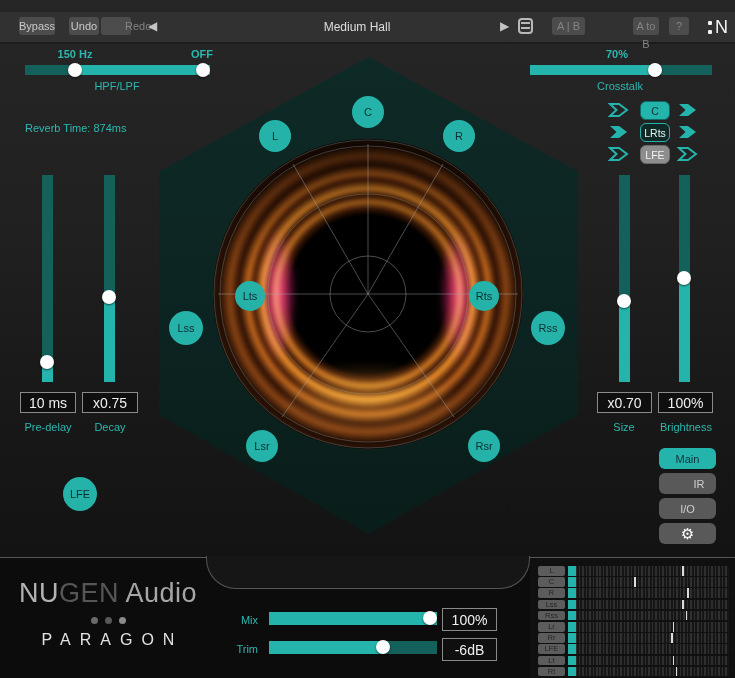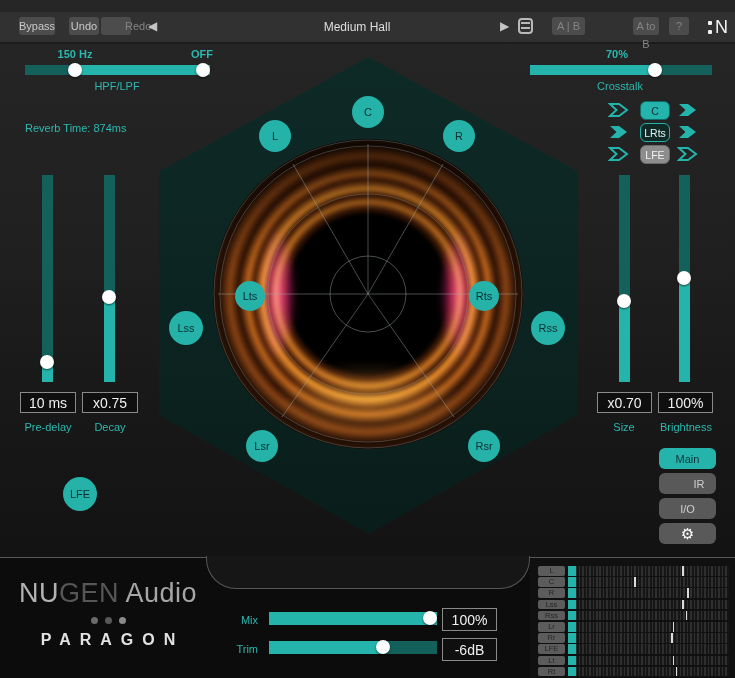--- a/index.html
+++ b/index.html
@@ -67,21 +67,21 @@
   .gear{font-size:15px;color:#fff;line-height:15px;}
   
   .bottombar{position:absolute;left:0;top:557px;width:735px;height:121px;background:#0c0c0c;border-top:1px solid #565656;box-sizing:border-box;}
   .notch{position:absolute;left:206px;top:556px;width:324px;height:33px;background:#161616;
          border:1px solid #565656;border-top:none;border-radius:0 0 30px 30px;box-sizing:border-box;}
   .brand{position:absolute;left:18px;top:578px;width:180px;text-align:center;}
   .brand .line1{font-size:27px;letter-spacing:0.5px;text-align:center;}
   .brand .nu{color:#b2b2b2;}.brand .gen{color:#565656;}.brand .audio{color:#a6a6a6;}
   .brand .dots{display:flex;justify-content:center;gap:7px;margin-top:8px;}
   .brand .dots i{width:7px;height:7px;border-radius:50%;}
-  .brand .product{margin-top:7px;color:#e2e2e2;font-size:16px;letter-spacing:9px;text-indent:9px;font-weight:bold;}
+  .brand .product{margin-top:7px;color:#e2e2e2;font-size:16px;letter-spacing:9px;text-indent:9px;}
   .mixrow-label{position:absolute;width:48px;text-align:right;color:#2cb8af;font-size:11px;}
   .mtrack{position:absolute;left:269px;width:168px;height:13px;background:#14605b;}
   .mixbox{position:absolute;left:442px;width:55px;height:23px;}
   
   .meters{position:absolute;left:530px;top:558px;width:205px;height:120px;background:#101010;}
   .meter-row{position:absolute;left:8px;width:191px;height:9.6px;display:flex;align-items:stretch;gap:3px;}
   .meter-label{width:27px;background:#5c5c5c;color:#262626;font-size:7.5px;border-radius:2px;
                display:flex;align-items:center;justify-content:center;line-height:1;}
   .meter-bar{position:relative;flex:1;background:repeating-linear-gradient(90deg,#2f2f2f 0 1.5px,#161616 1.5px 3.5px);}
   .meter-level{position:absolute;left:0;top:0;bottom:0;background:#25b4ab;}

